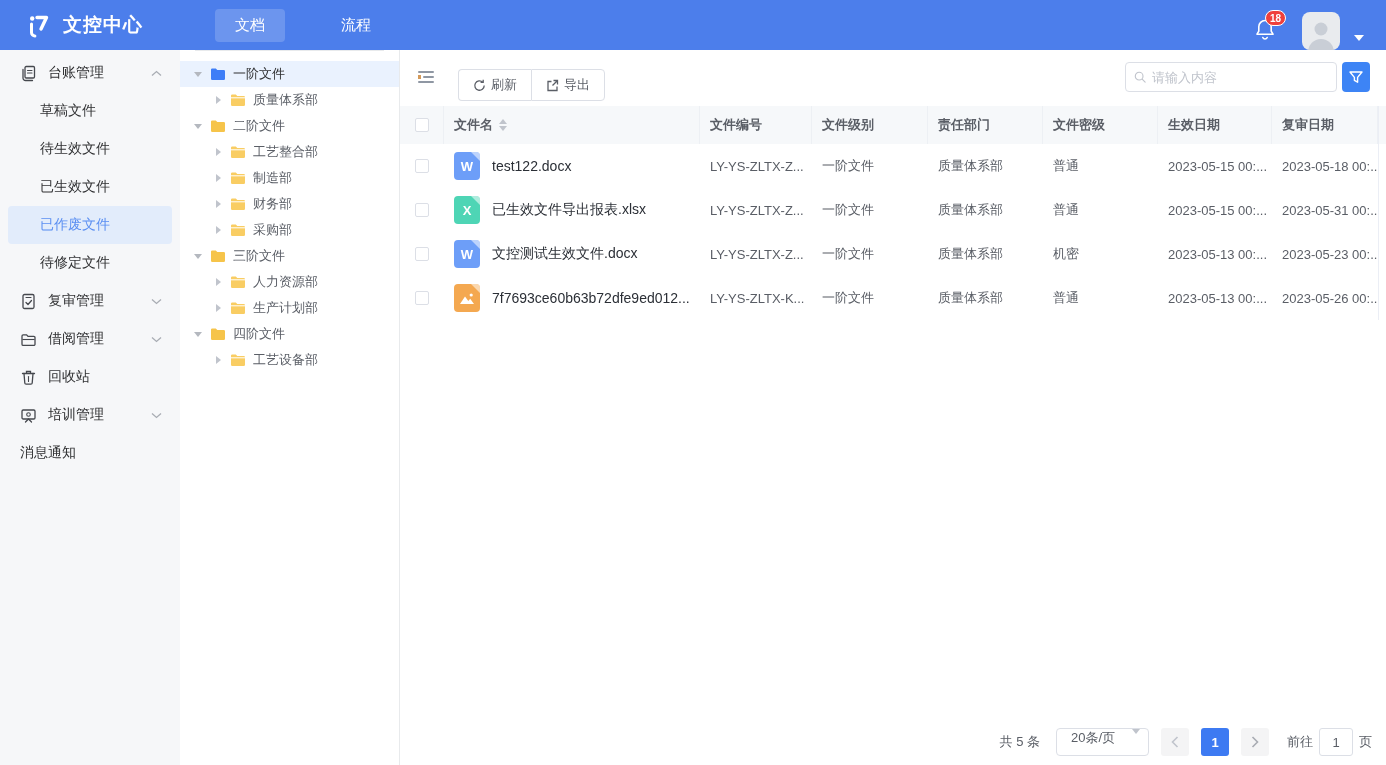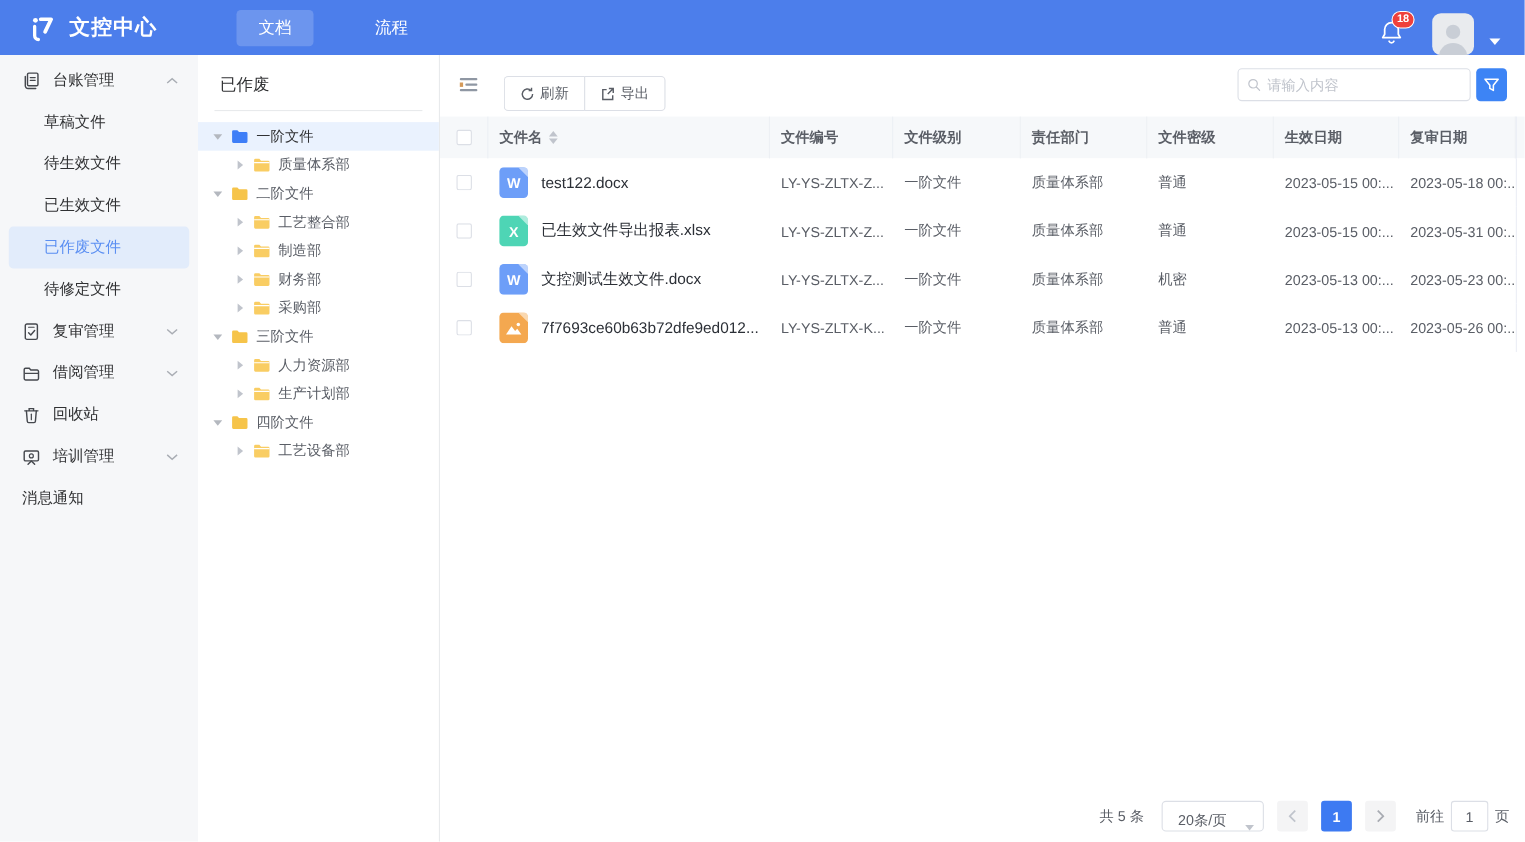--- a/index.html
+++ b/index.html
@@ -105,21 +105,21 @@
                    border-left:9px solid transparent; border-top:9px solid rgba(255,255,255,.55);
                    border-top-right-radius:4px; }
   .ficon.word  { background:#6d9ef8; }
   .ficon.excel { background:#4ed5b5; }
   .ficon.image { background:#f4a850; }
 
   
   .pagination { position:absolute; right:14px; bottom:9px; display:flex; align-items:center;
                 font-size:13px; color:#5a5e66; }
   .psize { width:93px; height:28px; border:1px solid #dcdfe6; border-radius:4px; margin-left:16px;
-           display:flex; align-items:flex-end; justify-content:space-between; padding:0 8px 0 14px;
+           display:flex; align-items:flex-start; justify-content:space-between; padding:0 8px 0 14px;
            color:#5a5e66; cursor:pointer; background:#fff; }
   .pchev { width:0; height:0; border-left:4px solid transparent; border-right:4px solid transparent;
            border-top:5px solid #c0c4cc; }
   .pbtn { width:28px; height:28px; border-radius:3px; background:#f4f4f5; border:none;
           display:flex; align-items:center; justify-content:center; margin-left:12px;
           font-size:13px; color:#a8abb2; cursor:pointer; font-family:inherit; }
   .pbtn.page-active { background:#3d7af2; color:#fff; font-weight:bold; }
   .goto { margin-left:18px; display:flex; align-items:center; gap:6px; }
   .goto input { width:34px; height:28px; border:1px solid #dcdfe6; border-radius:3px;
                 text-align:center; font-size:13px; color:#5a5e66; outline:none; font-family:inherit; }
@@ -229,21 +229,20 @@
     <span class="mlabel">培训管理</span>
     <svg width="11" height="7" viewBox="0 0 11 7">
         <polyline points="1,1.5 5.5,5.5 10,1.5" fill="none" stroke="#a9adb4" stroke-width="1.3"></polyline>
       </svg>
   </div>
 
   <div class="plain-item">消息通知</div>
 </div>
 
 <div class="treepanel">
-  <div class="tree-title">已作废</div>
   <div class="tree-divider"></div>
 
   <div class="tnode lvl1 selected">
     <span class="tcaret exp"></span>
     <span class="tfolder">
         <svg width="16" height="14" viewBox="0 0 16 14">
           <path d="M1 2.6 a1.2 1.2 0 0 1 1.2-1.2 h3.6 l1.5 1.7 h6.5 A1.2 1.2 0 0 1 15 4.3 v7.4 a1.2 1.2 0 0 1-1.2 1.2 H2.2 A1.2 1.2 0 0 1 1 11.7 Z" fill="#3e7ef7"></path>
         </svg>
       </span>
     <span class="tlabel">一阶文件</span>

